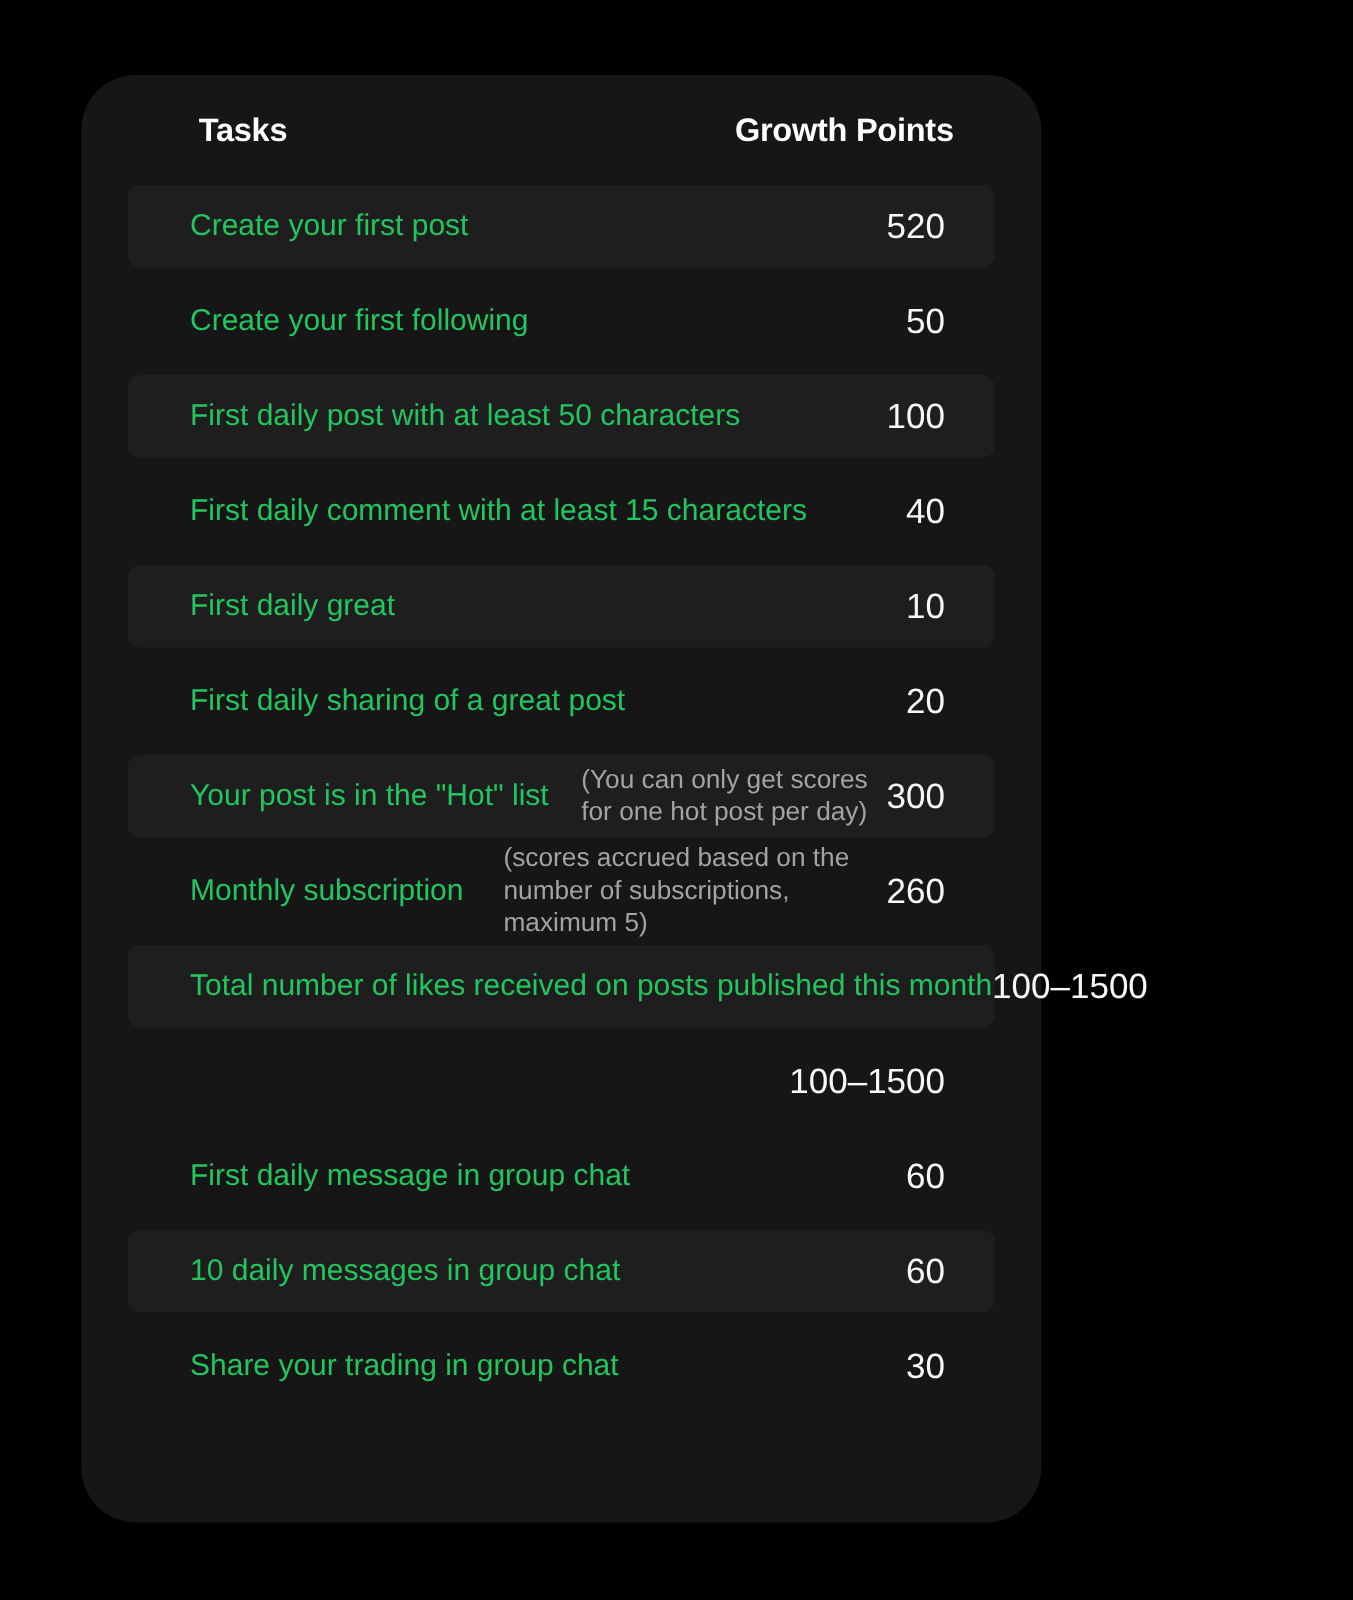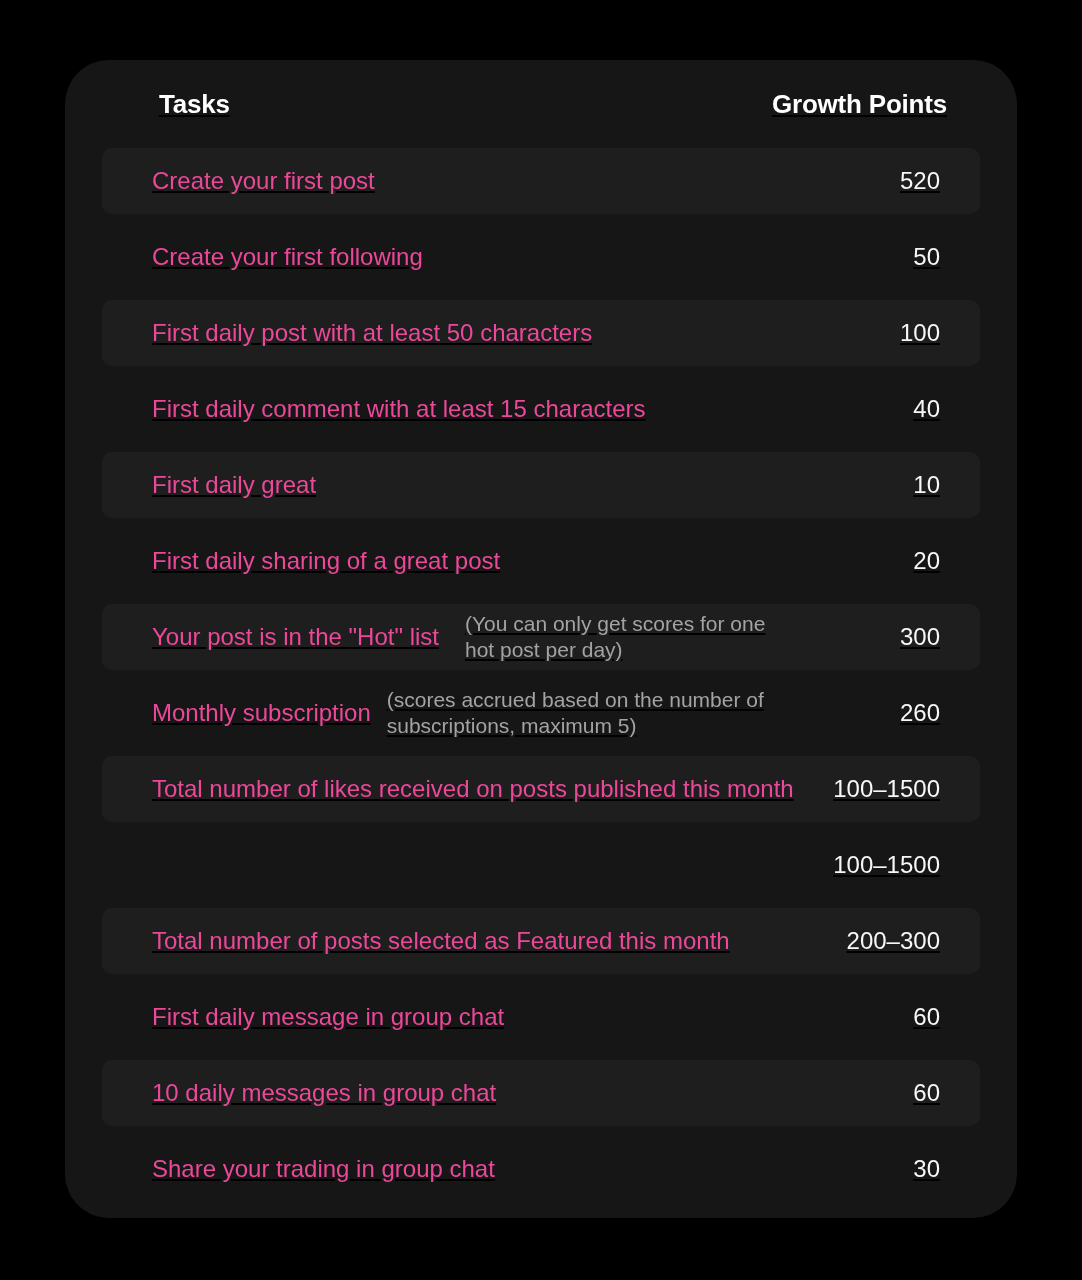--- a/index.html
+++ b/index.html
@@ -12,26 +12,25 @@
     position: relative;
     width: 1082px;
     height: 1280px;
     background: #000000;
     overflow: hidden;
   }
   .card {
     position: absolute;
     left: 65px;
     top: 60px;
-    width: 952px;
+    width: 768px;
     height: 1158px;
     background: #161617;
     border-radius: 44px;
     box-sizing: border-box;
-    text-decoration: underline;
   }
   .table-header {
     height: 88px;
     display: flex;
     align-items: center;
     justify-content: space-between;
     padding: 0 70px 0 94px;
     color: #ffffff;
     font-size: 26px;
     font-weight: 700;
@@ -48,38 +47,38 @@
     border-radius: 10px;
     display: flex;
     align-items: center;
     padding: 0 40px 0 50px;
     box-sizing: border-box;
   }
   .row.striped {
     background: #1e1e1f;
   }
   .task {
-    color: #ec4899;
+    color: #22c55e;
     font-size: 24px;
     font-weight: 400;
     white-space: nowrap;
     flex-shrink: 0;
   }
   .note {
     color: #a3a3a3;
     font-size: 21px;
     line-height: 26px;
     margin-left: 26px;
     flex-shrink: 1;
   }
   .rows .row:nth-child(7) .note { max-width: 332px; }
-  .rows .row:nth-child(8) .note { max-width: 428px; margin-left: 16px; }
+  .rows .row:nth-child(8) .note { max-width: 428px; margin-left: 32px; }
   .points {
     color: #f7f7f8;
-    font-size: 24px;
+    font-size: 28px;
     font-weight: 400;
     margin-left: auto;
     white-space: nowrap;
   }
 </style>
 </head>
 <body>
 
 <div class="stage">
   <section class="card">
@@ -140,25 +139,20 @@
     <span class="task">Total number of likes received on posts published this month</span>
 
     <span class="points">100–1500</span>
   </div>
 
   <div class="row">
 
     <span class="points">100–1500</span>
   </div>
 
-  <div class="row striped">
-    <span class="task">Total number of posts selected as Featured this month</span>
-
-    <span class="points">200–300</span>
-  </div>
 
   <div class="row">
     <span class="task">First daily message in group chat</span>
 
     <span class="points">60</span>
   </div>
 
   <div class="row striped">
     <span class="task">10 daily messages in group chat</span>
 

